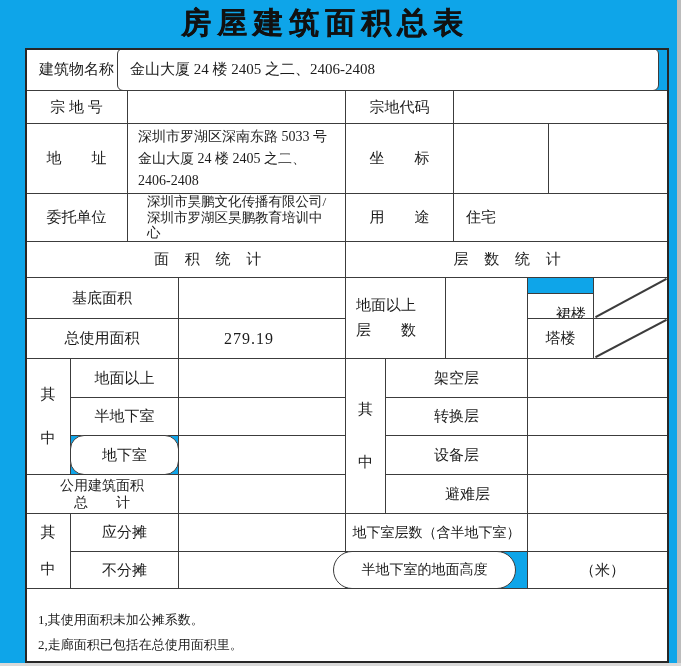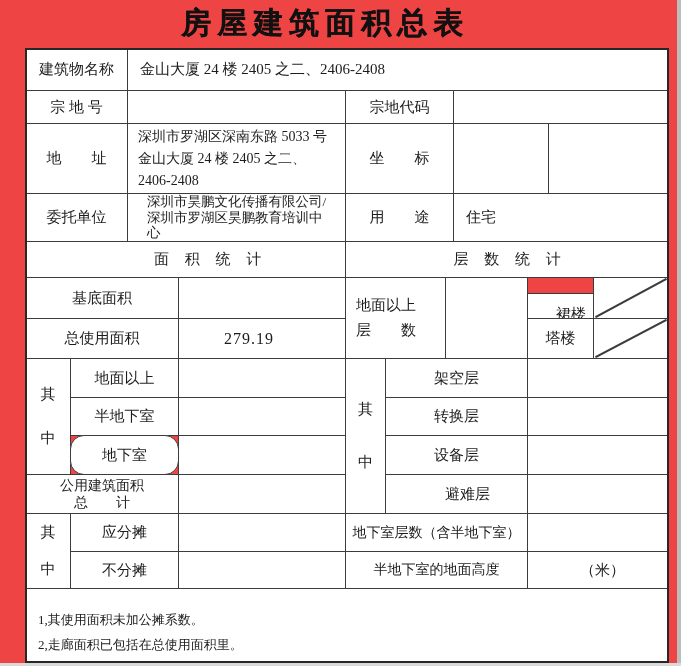--- a/index.html
+++ b/index.html
@@ -1,17 +1,17 @@
 <!DOCTYPE html>
 <html><head>
 <meta charset="utf-8">
 <style>
   html,body{margin:0;padding:0;background:#ffffff;}
   #page{
-    position:relative;width:681px;height:666px;background:#ef4444;overflow:hidden;
+    position:relative;width:681px;height:666px;background:#0ea5e9;overflow:hidden;
     font-family:"Liberation Serif","DejaVu Serif",serif;color:#1c1c1c;
   }
   .title{
     position:absolute;left:0;top:2px;width:650px;height:42px;
     display:flex;align-items:center;justify-content:center;
     font-size:30px;font-weight:bold;letter-spacing:6px;color:#111;
     font-family:"Liberation Serif","DejaVu Serif",serif;
     text-shadow:0.5px 0 #111;
   }
   .cell{
@@ -45,21 +45,21 @@
   .edge-bottom{position:absolute;left:0;top:663px;width:681px;height:3px;background:#d9d9d9;}
 </style>
 </head>
 <body>
 
 <div id="page">
 
   <div class="title">房屋建筑面积总表</div>
 
   <div class="cell" style="left:25px;top:48px;width:103px;height:43px;">建筑物名称</div>
-  <div class="cell left pad12" style="left:127px;top:48px;width:542px;height:43px;">金山大厦 24 楼 2405 之二、2406-2408</div>
+  <div class="cell left pad12" style="left:117px;top:48px;width:542px;height:43px;border-radius:6px;">金山大厦 24 楼 2405 之二、2406-2408</div>
 
   <div class="cell" style="left:25px;top:90px;width:103px;height:34px;">宗 地 号</div>
   <div class="cell left pad12" style="left:127px;top:90px;width:219px;height:34px;"></div>
   <div class="cell" style="left:345px;top:90px;width:109px;height:34px;">宗地代码</div>
   <div class="cell left pad12" style="left:453px;top:90px;width:216px;height:34px;"></div>
 
   <div class="cell" style="left:25px;top:123px;width:103px;height:71px;">地　　址</div>
   <div class="cell lines pad10 sm" style="left:127px;top:123px;width:219px;height:71px;line-height:22px;">
     <div>深圳市罗湖区深南东路 5033 号</div>
     <div>金山大厦 24 楼 2405 之二、</div>
@@ -138,21 +138,21 @@
     <div>其</div>
     <div>中</div>
   </div>
   <div class="cell" style="left:70px;top:513px;width:109px;height:39px;">应分摊</div>
   <div class="cell" style="left:178px;top:513px;width:168px;height:39px;"></div>
   <div class="cell" style="left:70px;top:551px;width:109px;height:38px;">不分摊</div>
   <div class="cell" style="left:178px;top:551px;width:168px;height:38px;"></div>
 
   <div class="cell sm" style="left:345px;top:513px;width:183px;height:39px;">地下室层数（含半地下室）</div>
   <div class="cell" style="left:527px;top:513px;width:142px;height:39px;"></div>
-  <div class="cell sm" style="left:345px;top:551px;width:183px;height:38px;">半地下室的地面高度</div>
+  <div class="cell sm" style="left:333px;top:551px;width:183px;height:38px;border-radius:19px;">半地下室的地面高度</div>
   <div class="cell" style="left:527px;top:551px;width:142px;height:38px;padding-left:52px;justify-content:flex-start;">（米）</div>
 
   <div class="cell notes" style="left:25px;top:588px;width:644px;height:75px;">
     <div>1,其使用面积未加公摊系数。</div>
     <div>2,走廊面积已包括在总使用面积里。</div>
   </div>
 
   <div class="outer" style="left:25px;top:48px;width:644px;height:615px;"></div>
 
   <div class="edge-right"></div>

